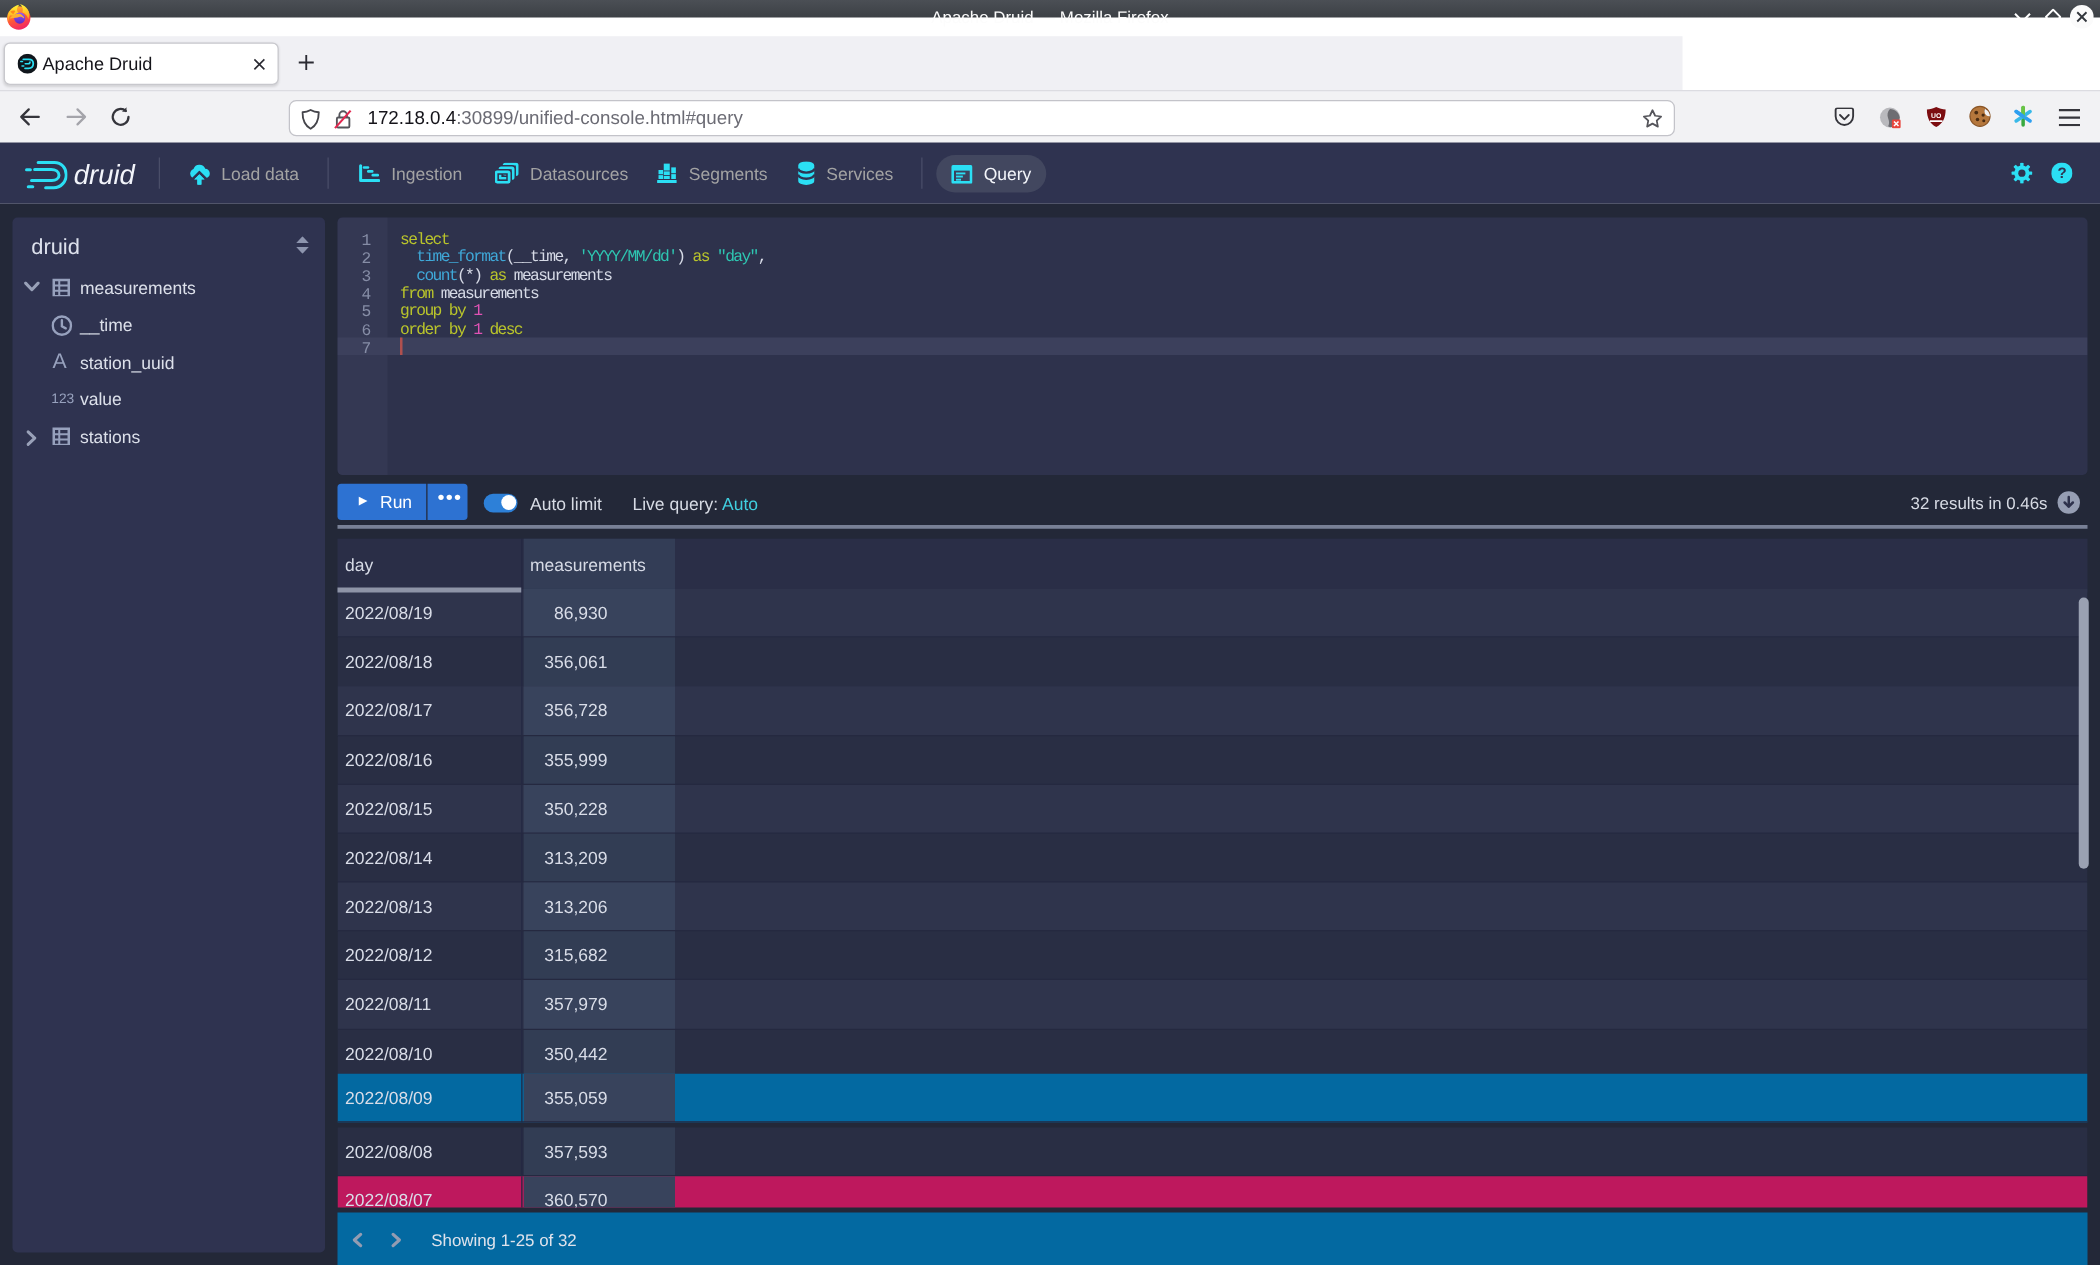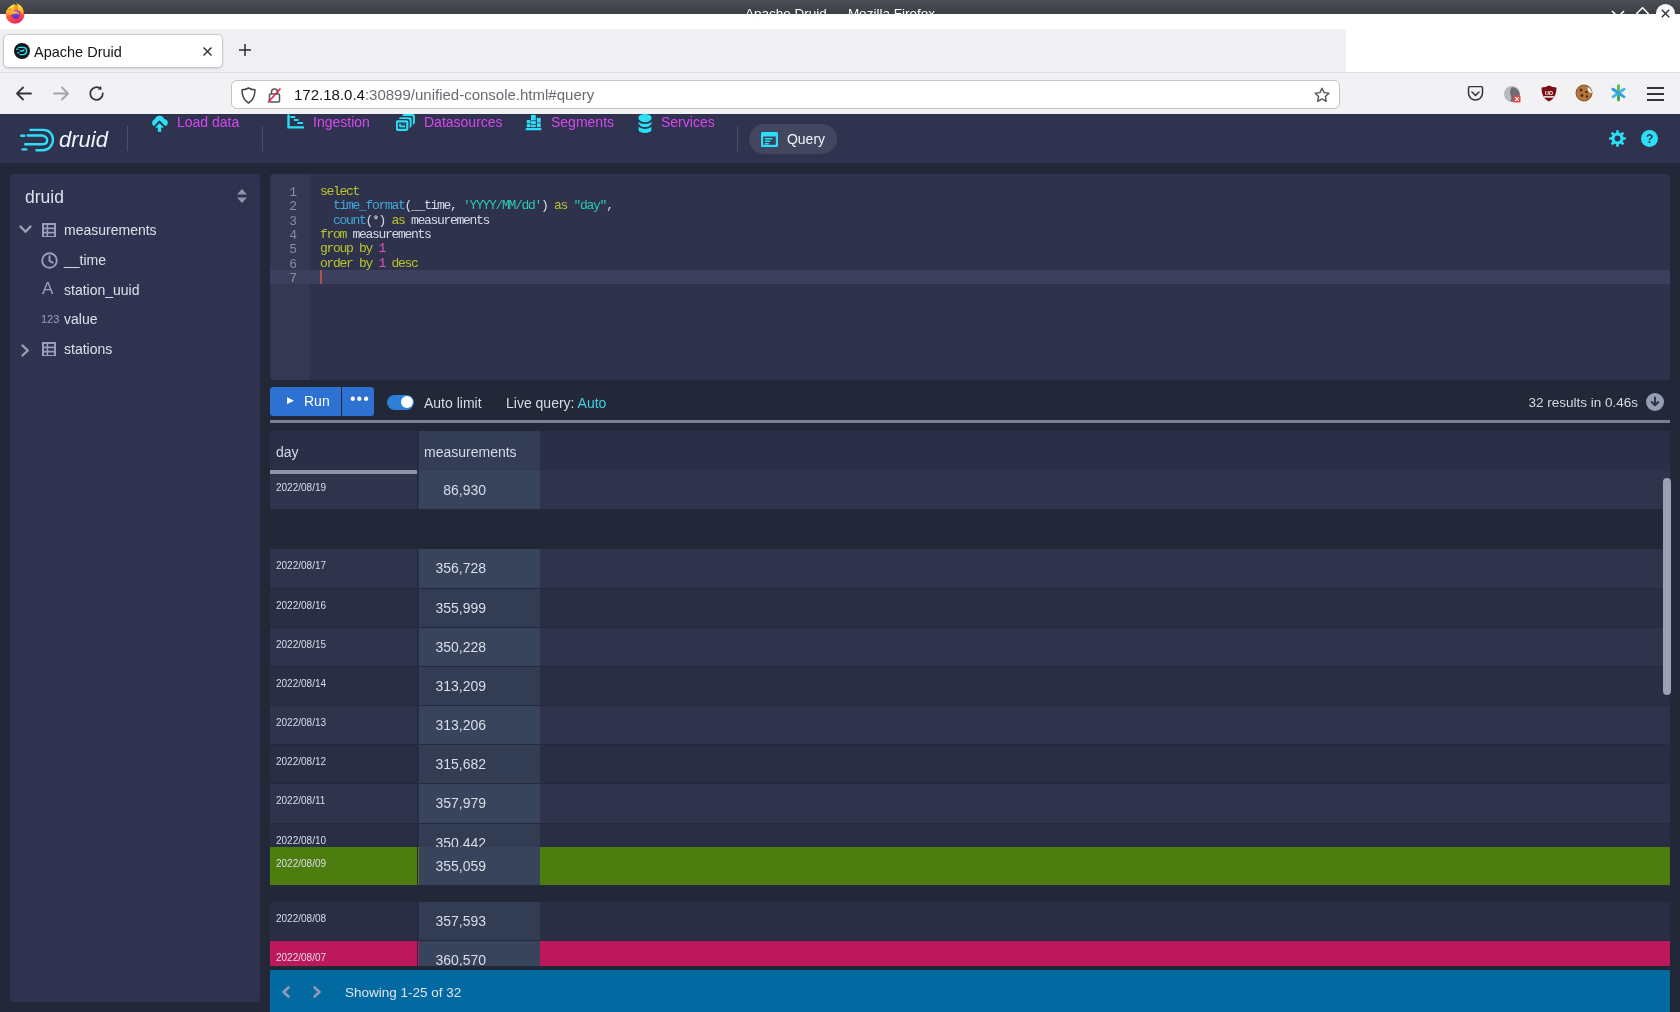--- a/index.html
+++ b/index.html
@@ -15,22 +15,22 @@
 #tab .tabtitle { position:absolute; left:30px; top:9px; font-size:14.5px; font-weight:400; color:#15141a; }
 #toolbar { position:absolute; left:0; top:72px; width:1680px; height:42px; background:#f2f2f4;
   border-top:1px solid #dcdce1; }
 #urlbar { position:absolute; left:231px; top:7px; width:1109px; height:29px; background:#fff;
   border:1px solid #c3c3c9; border-radius:6px; }
 #urltext { position:absolute; left:62px; top:5px; font-size:15px; color:#15141a; }
 #urltext .dim { color:#6b6b74; }
 
 #druidheader { position:absolute; left:0; top:114px; width:1680px; height:49px; background:#2f3350; }
 #console { position:absolute; left:0; top:163px; width:1680px; height:849px; background:#232838; }
-.navitem { position:absolute; top:0; height:49px; display:flex; align-items:flex-start; gap:9px;
-  color:#d946ef; font-size:14px; }
+.navitem { position:absolute; top:0; height:49px; display:flex; align-items:center; gap:9px;
+  color:#a3a3a3; font-size:14px; }
 .navdiv { position:absolute; top:12px; width:1px; height:25px; background:#4a4e68; }
 #querypill { position:absolute; left:749px; top:10px; width:88px; height:30px; background:#42475f;
   border-radius:15px; display:flex; align-items:center; justify-content:center; gap:9px;
   color:#f3f5fa; font-size:14px; }
 #sidebar { position:absolute; left:10px; top:174px; width:250px; height:828px; background:#2f3350; border-radius:4px; }
 #sidebar .schema { position:absolute; left:15px; top:13px; font-size:17.5px; color:#dde1ec; }
 .treerow { position:absolute; left:0; width:250px; height:30px; font-size:14px; color:#dce0ea; }
 .treerow .lbl { position:absolute; left:54px; top:7px; }
 .ticon { position:absolute; top:7px; }
 #editor { position:absolute; left:270px; top:174px; width:1400px; height:206px; background:#2e324c;
@@ -58,21 +58,21 @@
 #thead { position:absolute; left:270px; top:431px; width:1400px; height:43px; background:#2a2e47; }
 #thead .hmeas { position:absolute; left:148.5px; top:0; width:121px; height:43px; background:#333d56; }
 #thead .htext { position:absolute; top:13px; font-size:14px; color:#d6dae5; }
 #dayline { position:absolute; left:270px; top:470px; width:147px; height:4px; background:#8e94a7; z-index:5; }
 #rows { position:absolute; left:270px; top:471.2px; width:1400px; height:495.3px; overflow:hidden; }
 .row { position:absolute; left:0; width:1400px; height:39.2px; }
 .row::after { content:""; position:absolute; left:0; right:0; bottom:0; height:1px; background:#252940; }
 .row .vline { position:absolute; left:147.3px; top:0; width:1.2px; height:100%; background:#232741; }
 .row .c1 { position:absolute; left:0; top:0; width:147.5px; height:100%; }
 .row .c2 { position:absolute; left:148.5px; top:0; width:121px; height:100%; }
-.row .d { position:absolute; left:6px; top:11px; font-size:10px; color:#d9dde8; }
+.row .d { position:absolute; left:6px; top:11px; font-size:14px; color:#d9dde8; }
 .row .v { position:absolute; left:0; width:204px; text-align:right; top:11px; font-size:14px; color:#d9dde8;margin-left:12px; }
 #footer { position:absolute; left:270px; top:970px; width:1400px; height:50px; background:#0369a1; }
 #footer .showing { position:absolute; left:75px; top:15px; font-size:13.5px; color:#dfe3ec; }
 #vscroll { position:absolute; left:1663px; top:478px; width:8px; height:217px; background:#9aa1b2; border-radius:4px; }
 </style>
 </head>
 <body>
 
 <div id="titlebar">
   <svg style="position:absolute;left:4px;top:2px;" width="22" height="23" viewBox="0 0 24 24">
@@ -390,20 +390,27 @@
 </div>
 <div id="dayline"></div>
 <div id="rows">
     <div class="row" style="top: 0px; background: rgb(47, 52, 76);">
       <div class="c1"></div>
       <div class="c2" style="background:#38435c"></div>
       <div class="vline"></div>
       <div class="d">2022/08/19</div>
       <div class="v">86,930</div>
     </div>
+    <div class="row" style="top: 39.15px; background: rgb(41, 46, 68);">
+      <div class="c1"></div>
+      <div class="c2" style="background:#323d54"></div>
+      <div class="vline"></div>
+      <div class="d">2022/08/18</div>
+      <div class="v">356,061</div>
+    </div>
     <div class="row" style="top: 78.3px; background: rgb(47, 52, 76);">
       <div class="c1"></div>
       <div class="c2" style="background:#38435c"></div>
       <div class="vline"></div>
       <div class="d">2022/08/17</div>
       <div class="v">356,728</div>
     </div>
     <div class="row" style="top: 117.45px; background: rgb(41, 46, 68);">
       <div class="c1"></div>
       <div class="c2" style="background:#323d54"></div>
@@ -446,21 +453,21 @@
       <div class="d">2022/08/11</div>
       <div class="v">357,979</div>
     </div>
     <div class="row" style="top: 352.35px; background: rgb(41, 46, 68);">
       <div class="c1"></div>
       <div class="c2" style="background:#323d54"></div>
       <div class="vline"></div>
       <div class="d">2022/08/10</div>
       <div class="v">350,442</div>
     </div>
-    <div class="row" style="top: 376px; background: #4d7c0f;">
+    <div class="row" style="top: 388px; background: #0369a1;">
       <div class="c1"></div>
       <div class="c2" style="background:#38435c"></div>
       <div class="vline"></div>
       <div class="d">2022/08/09</div>
       <div class="v">355,059</div>
     </div>
     <div class="row" style="top: 430.65px; background: rgb(41, 46, 68);">
       <div class="c1"></div>
       <div class="c2" style="background:#323d54"></div>
       <div class="vline"></div>

